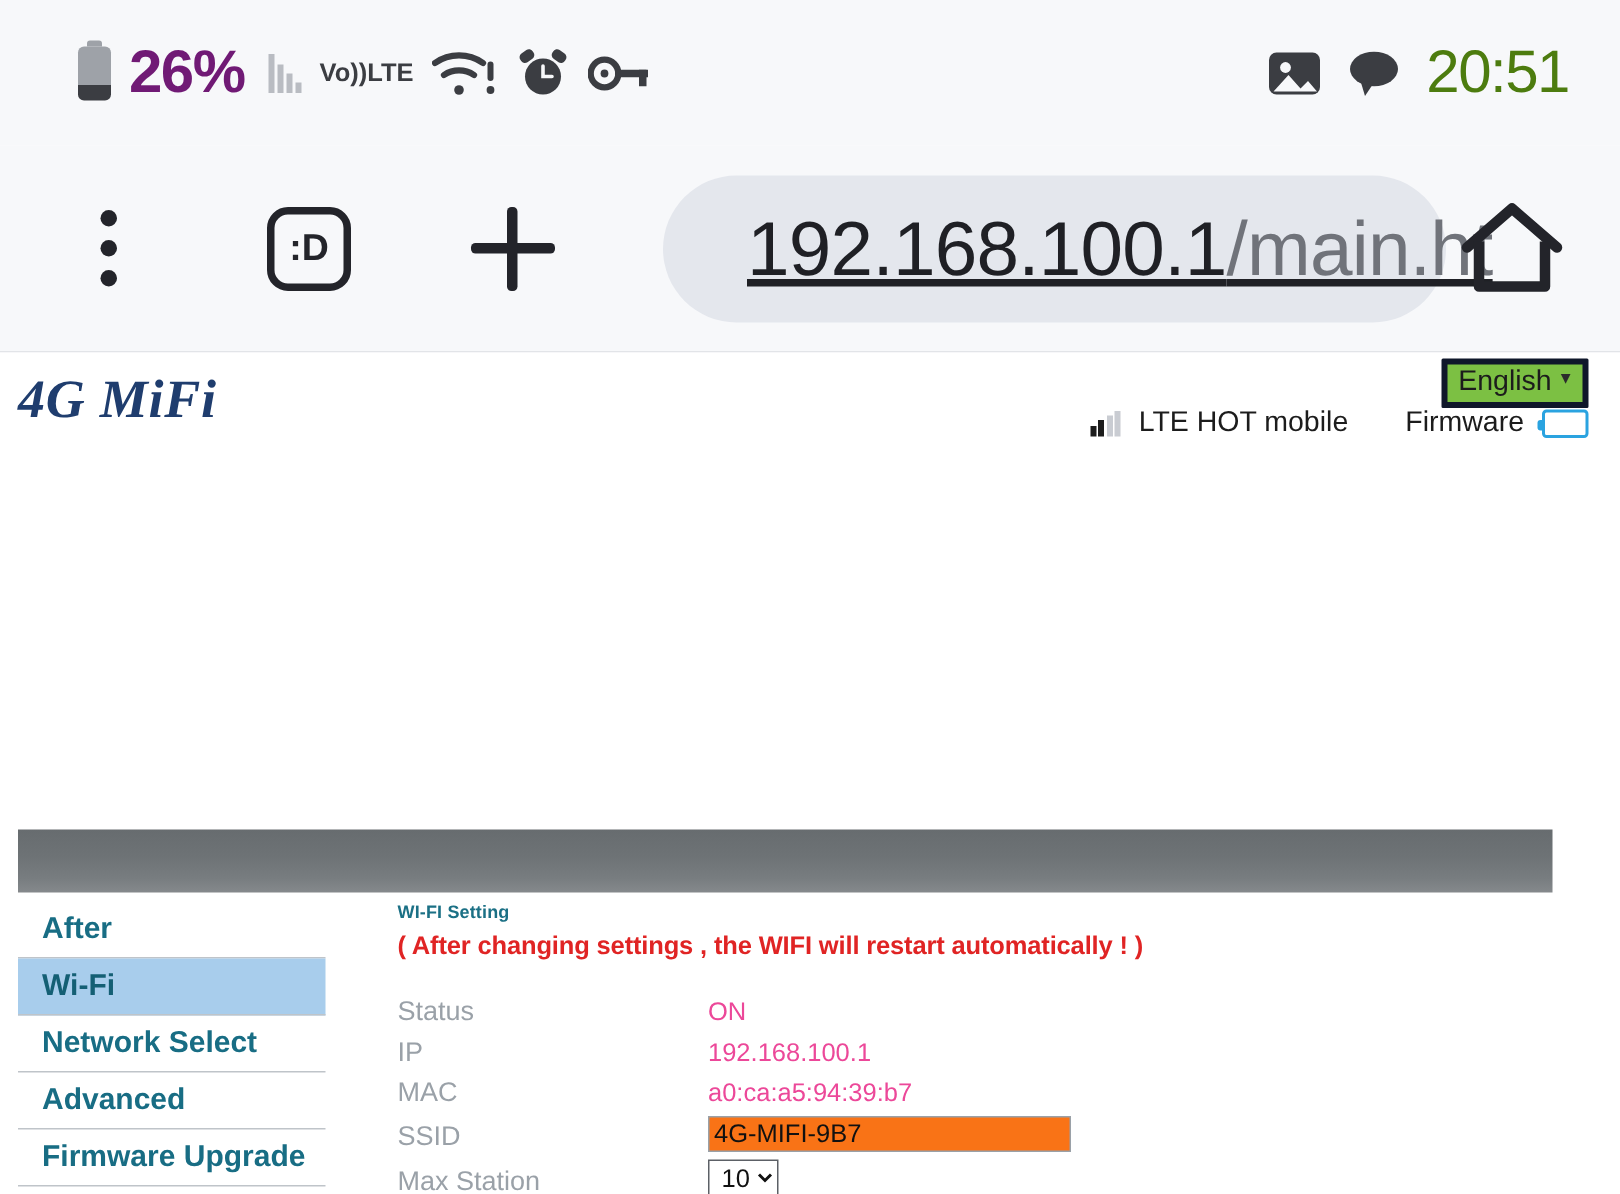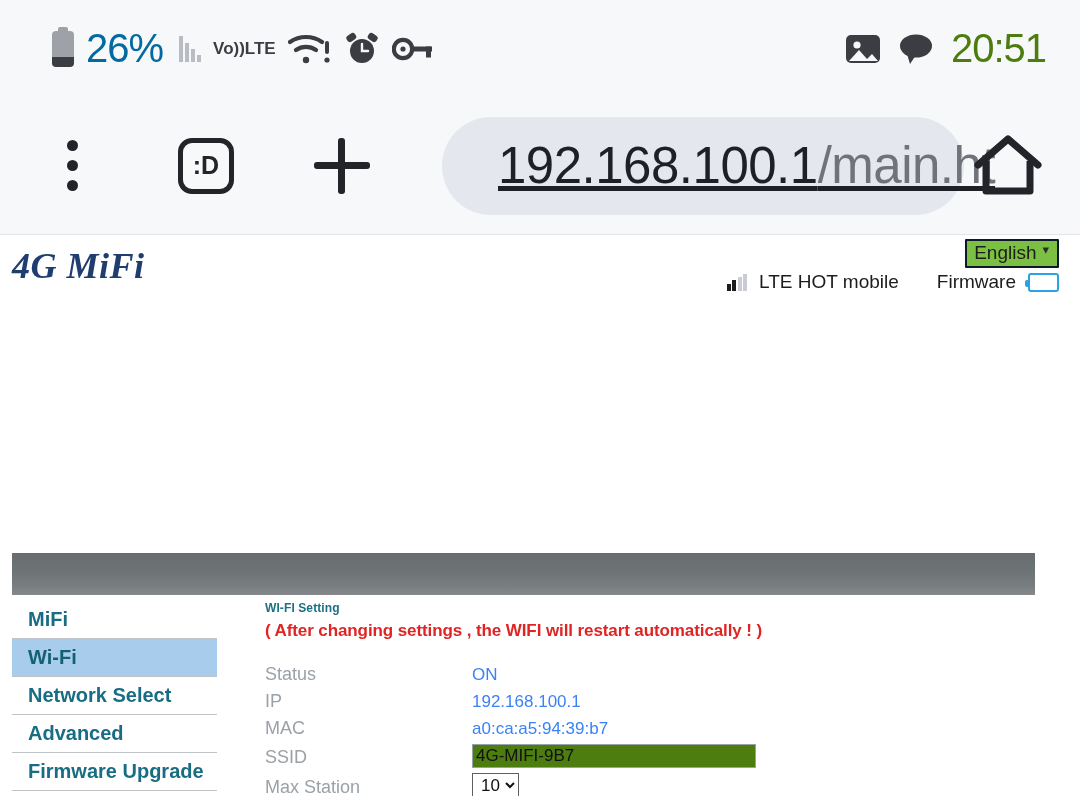--- a/index.html
+++ b/index.html
@@ -23,21 +23,21 @@
   .battery-glyph {
     width: 22px; height: 36px;
     border-radius: 4px;
     background: linear-gradient(to bottom, #9ea2a8 0%, #9ea2a8 72%, #3b3d42 72%, #3b3d42 100%);
     position: relative;
   }
   .battery-glyph::after {
     content: ""; position: absolute; top: -4px; left: 6px;
     width: 10px; height: 4px; background: #9ea2a8; border-radius: 2px 2px 0 0;
   }
-  .battery-pct { font-size: 40px; color: #0369a1; letter-spacing: -1px; font-weight: 400; text-align: center; }
+  .battery-pct { font-size: 40px; color: #701a75; letter-spacing: -1px; font-weight: 700; text-align: center; }
   .sig-bars { display: flex; align-items: flex-end; gap: 2px; height: 26px; margin-left: 4px; }
   .sig-bars i { width: 4px; background: #b9bcc2; display: block; }
   .sig-bars i:nth-child(1) { height: 26px; }
   .sig-bars i:nth-child(2) { height: 19px; }
   .sig-bars i:nth-child(3) { height: 13px; }
   .sig-bars i:nth-child(4) { height: 7px; }
   .volte { display: flex; flex-direction: row; align-items: center; line-height: 1.02;
            font-size: 17px; font-weight: 700; color: #3b3d42; }
   .wifi-ic, .alarm-ic, .key-ic, .img-ic, .chat-ic { color: #3b3d42; display: block; }
   .clock-txt { font-size: 40px; color: #4d7c0f; letter-spacing: -1px; }
@@ -86,21 +86,21 @@
   }
   .logo {
     position: absolute; left: 12px; top: 10px;
     font-family: "Liberation Serif", serif;
     font-style: italic; font-weight: 700;
     font-size: 36px; color: #1f3d6e;
     letter-spacing: 0.5px;
   }
   .lang-select {
     position: absolute; right: 21px; top: 4px;
-    background: #7cc043; border: 2px solid #0f172a;
+    background: #7cc043; border: 4px solid #0f172a;
     color: #1c1c1c; font-size: 19px;
     padding: 1px 8px 2px 7px;
     display: flex; align-items: flex-start; gap: 6px;
     border-radius: 1px;
   }
   .lang-select .caret { font-size: 13px; color: #2c2c2c; }
   .conn-row {
     position: absolute; right: 21px; top: 36px;
     display: flex; align-items: center; gap: 12px;
     font-size: 19px; color: #1c1c1c;
@@ -138,23 +138,23 @@
   }
   .nav-item:first-child { border-top: none; }
   .nav-item.active { background: #a8cdec; color: #145f74; }
 
   
   .main { position: absolute; left: 265px; top: 6px; right: 0; }
   .sec-title { font-size: 12px; font-weight: 700; color: #1b7085; margin-bottom: 6px; letter-spacing: .1px; }
   .sec-warn { font-size: 17px; font-weight: 700; color: #e02424; margin-bottom: 18px; letter-spacing: -.1px; }
   .frm-row { display: flex; align-items: flex-end; min-height: 26px; margin-bottom: 1px; }
   .frm-label { width: 207px; font-size: 18px; color: #9aa1a8; flex: 0 0 auto; }
-  .frm-value { font-size: 17px; color: #3b82f6; }
+  .frm-value { font-size: 17px; color: #ec4899; }
   .txt-input {
-    width: 284px; height: 24px; border: 1px solid #9aa1a8; background: #4d7c0f;
+    width: 242px; height: 24px; border: 1px solid #9aa1a8; background: #f97316;
     font-family: "Liberation Sans", sans-serif; font-size: 17px; color: #111;
     padding: 0 3px; border-radius: 0;
   }
   .sel-box {
     height: 25px; border: 1px solid #5c6066; background: #fff;
     font-family: "Liberation Sans", sans-serif; font-size: 17px; color: #111;
     padding: 0 2px 0 4px; border-radius: 0;
   }
 </style>
 </head>
@@ -253,21 +253,21 @@
       <span style="margin-left:26px">Firmware</span>
       <span class="batt-ic"><span class="batt-fill"></span></span>
     </div>
   </div>
 
   <div class="gray-bar"></div>
 
   <div class="body-wrap">
 
     <nav class="sidebar">
-      <a class="nav-item">MiFi</a>
+      <a class="nav-item">After</a>
       <a class="nav-item active">Wi-Fi</a>
       <a class="nav-item">Network Select</a>
       <a class="nav-item">Advanced</a>
       <a class="nav-item">Firmware Upgrade</a>
       <a class="nav-item">Help</a>
     </nav>
 
     <main class="main">
 
       <div class="sec-title">WI-FI Setting</div>

